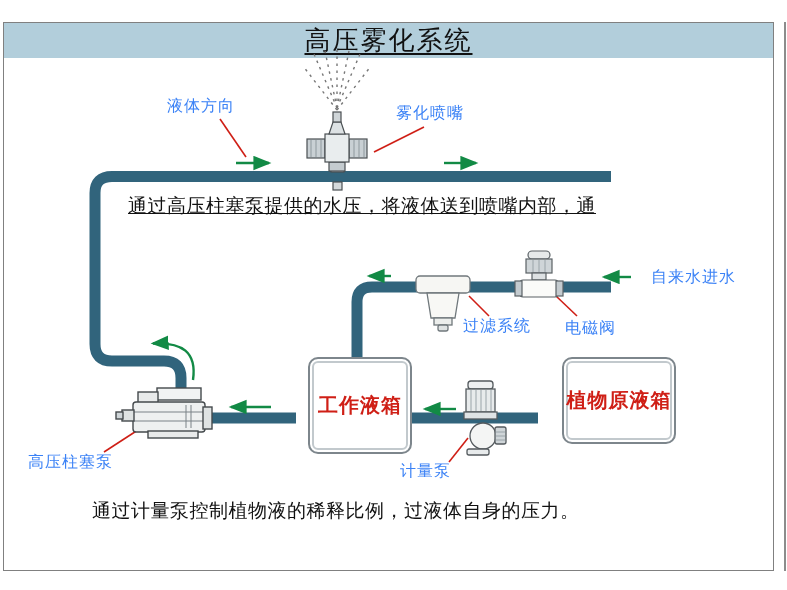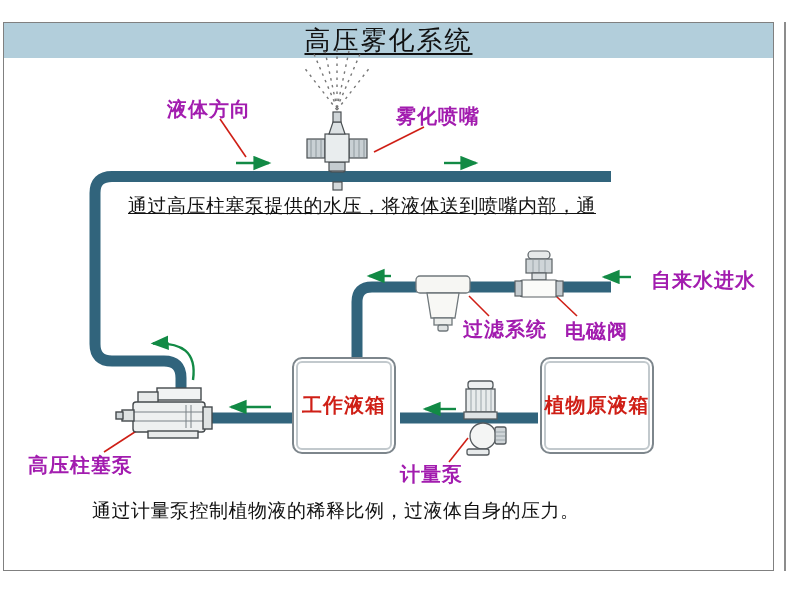--- a/index.html
+++ b/index.html
@@ -6,21 +6,21 @@
   .stage{position:relative;width:787px;height:590px;background:#fff;overflow:hidden;
          font-family:"Liberation Sans","DejaVu Sans",sans-serif;}
   .slide{position:absolute;left:3px;top:22px;width:771px;height:549px;
          border:1px solid #808080;background:#fff;box-sizing:border-box;}
   .titlebar{position:absolute;left:0;top:0;right:0;height:35px;background:#b2cedb;
             display:flex;align-items:center;justify-content:center;}
   .title{font-size:26px;color:#111;letter-spacing:2px;
          text-decoration:underline;text-underline-offset:4px;}
   .page-edge{position:absolute;left:784px;top:22px;width:2px;height:549px;background:#8c8c8c;}
   svg.diagram{position:absolute;left:0;top:0;z-index:2;}
-  .lbl{position:absolute;z-index:3;color:#a21caf;font-weight:bold;font-size:20px;
+  .lbl{position:absolute;z-index:3;color:#3b82f6;font-weight:normal;font-size:16px;
        white-space:nowrap;letter-spacing:1px;}
   .para{position:absolute;z-index:3;color:#111;font-size:19px;line-height:28px;
         letter-spacing:0.5px;white-space:nowrap;}
   .tank{position:absolute;z-index:3;background:#fff;border:2px solid #7d868c;border-radius:10px;
         box-shadow:inset 0 0 0 2px #ffffff, inset 0 0 0 4px #c2c9cd;
         display:flex;align-items:center;justify-content:center;box-sizing:border-box;}
   .tank span{color:#cf1f16;font-weight:bold;font-size:20px;letter-spacing:1px;white-space:nowrap;}
 </style>
 </head>
 <body>
@@ -139,24 +139,24 @@
       <line x1="134" y1="421" x2="204" y2="421" stroke="#7b8287" stroke-width="1"></line>
       <line x1="186" y1="405" x2="186" y2="428" stroke="#7b8287" stroke-width="1"></line>
       <line x1="191" y1="405" x2="191" y2="428" stroke="#7b8287" stroke-width="1"></line>
       <rect x="122" y="410" width="12" height="11" fill="#dfe3e3"></rect>
       <rect x="116" y="412" width="7" height="7" fill="#cfd5d8"></rect>
       <rect x="148" y="431" width="50" height="7" fill="#e8eaea"></rect>
       <rect x="203" y="407" width="9" height="22" fill="#dfe3e3"></rect>
     </g>
   </svg>
 
-  <div class="tank" style="left:292px;top:357px;width:104px;height:97px;">
+  <div class="tank" style="left:308px;top:357px;width:104px;height:97px;">
     <span>工作液箱</span>
   </div>
-  <div class="tank" style="left:540px;top:357px;width:114px;height:97px;">
+  <div class="tank" style="left:562px;top:357px;width:114px;height:87px;">
     <span>植物原液箱</span>
   </div>
 
   <div class="lbl" style="left:167px;top:96px;">液体方向</div>
   <div class="lbl" style="left:396px;top:103px;">雾化喷嘴</div>
   <div class="lbl" style="left:651px;top:267px;">自来水进水</div>
   <div class="lbl" style="left:463px;top:316px;">过滤系统</div>
   <div class="lbl" style="left:565px;top:318px;">电磁阀</div>
   <div class="lbl" style="left:400px;top:461px;">计量泵</div>
   <div class="lbl" style="left:28px;top:452px;">高压柱塞泵</div>

